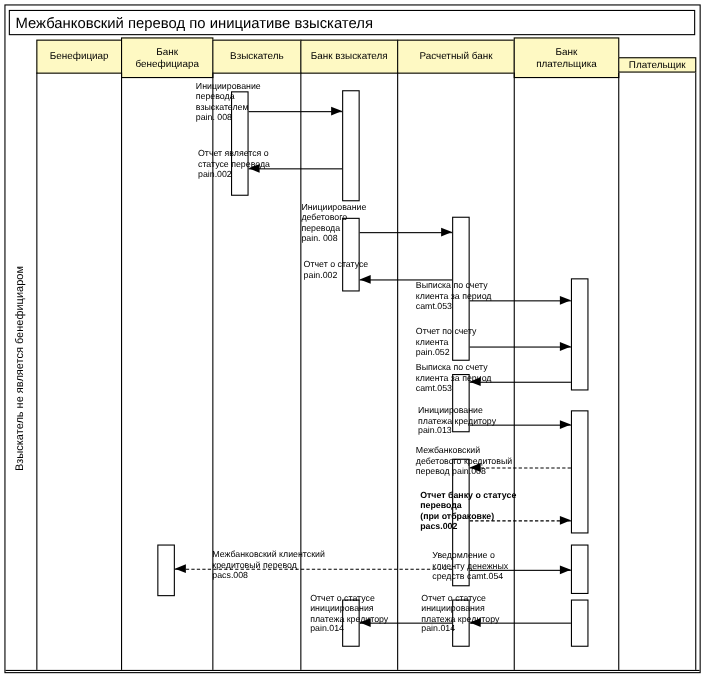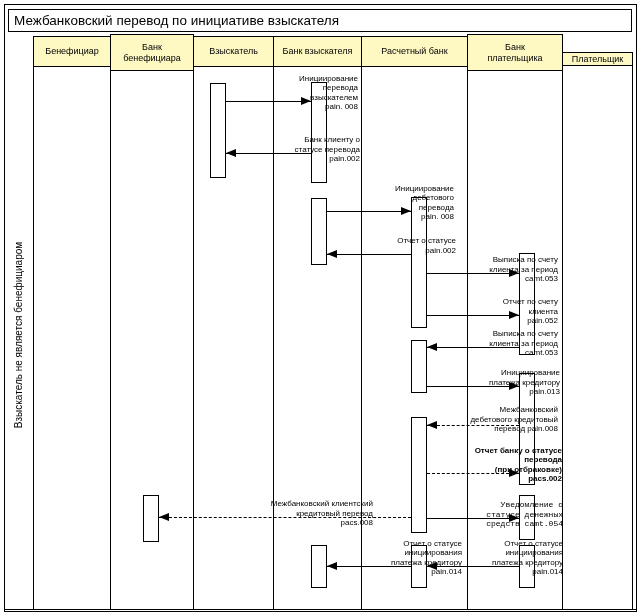--- a/index.html
+++ b/index.html
@@ -19,21 +19,21 @@
     text-align:center; font-size:9px; line-height:10.5px; white-space:pre-line;
   }
   .vline { width:1px; background:#000; }
   .hline { height:1px; background:#000; }
   .activation { border:1px solid #000; background:#fff; }
   .msg-line { height:0; border-top:1px solid #000; }
   .msg-line.dashed { border-top-style:dashed; }
   .arrowhead { width:0; height:0; border-top:4px solid transparent; border-bottom:4px solid transparent; }
   .arrowhead.right { border-left:10px solid #000; }
   .arrowhead.left  { border-right:10px solid #000; }
-  .msg-label { font-size:8px; line-height:9.5px; text-align:right; }
+  .msg-label { font-size:8px; line-height:9.5px; text-align:left; }
   .msg-label div { height:9.5px; }
   .side-label {
     font-size:10px; text-align:center; white-space:nowrap;
     transform:rotate(-90deg); transform-origin:center center;
   }
 </style>
 </head>
 <body>
 
 <div class="abs outer-frame" id="outer-frame" style="left: 4px; top: 4px; width: 633px; height: 608px;"></div>
@@ -84,21 +84,21 @@
     <div class="abs arrowhead right" style="left: 301px; top: 97px;"></div>
     <div class="abs msg-label" style="left: 178px; top: 73.5px; width: 180px;">
       <div>Инициирование</div>
       <div>перевода</div>
       <div>взыскателем</div>
       <div>pain. 008</div>
     </div>
     <div class="abs msg-line" style="left: 226px; top: 153px; width: 85px;"></div>
     <div class="abs arrowhead left" style="left: 226px; top: 149px;"></div>
     <div class="abs msg-label" style="left: 180px; top: 135px; width: 180px;">
-      <div>Банк клиенту о</div>
+      <div>Отчет является о</div>
       <div>статусе перевода</div>
       <div>pain.002</div>
     </div>
     <div class="abs msg-line" style="left: 327px; top: 211px; width: 84px;"></div>
     <div class="abs arrowhead right" style="left: 401px; top: 207px;"></div>
     <div class="abs msg-label" style="left: 274px; top: 183.5px; width: 180px;">
       <div>Инициирование</div>
       <div>дебетового</div>
       <div>перевода</div>
       <div>pain. 008</div>
@@ -154,23 +154,23 @@
     </div>
     <div class="abs msg-line dashed" style="left: 159px; top: 517px; width: 252px;"></div>
     <div class="abs arrowhead left" style="left: 159px; top: 513px;"></div>
     <div class="abs msg-label" style="left: 193px; top: 499px; width: 180px;">
       <div>Межбанковский клиентский</div>
       <div>кредитовый перевод</div>
       <div>pacs.008</div>
     </div>
     <div class="abs msg-line" style="left: 427px; top: 518px; width: 92px;"></div>
     <div class="abs arrowhead right" style="left: 509px; top: 514px;"></div>
-    <div class="abs msg-label" style="left: 383px; top: 500px; width: 180px; font-family: Liberation Mono, monospace;">
+    <div class="abs msg-label" style="left: 393px; top: 500px; width: 180px;">
       <div>Уведомление о</div>
-      <div>статусе денежных</div>
+      <div>клиенту денежных</div>
       <div>средств camt.054</div>
     </div>
     <div class="abs msg-line" style="left: 327px; top: 566px; width: 84px;"></div>
     <div class="abs arrowhead left" style="left: 327px; top: 562px;"></div>
     <div class="abs msg-label" style="left: 282px; top: 538.5px; width: 180px;">
       <div>Отчет о статусе</div>
       <div>инициирования</div>
       <div>платежа кредитору</div>
       <div>pain.014</div>
     </div>

